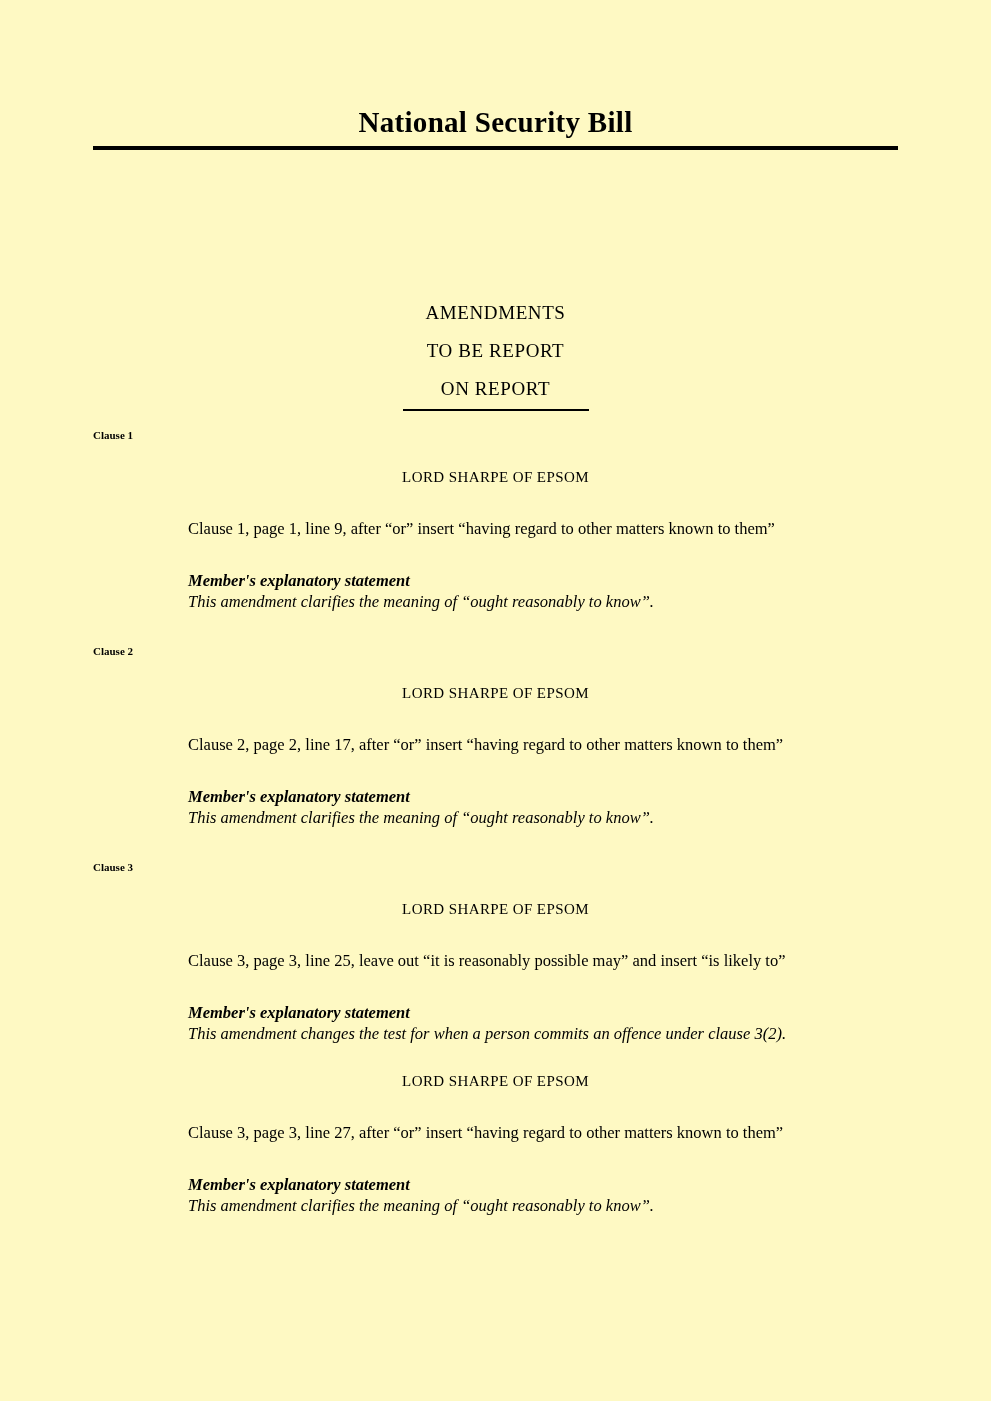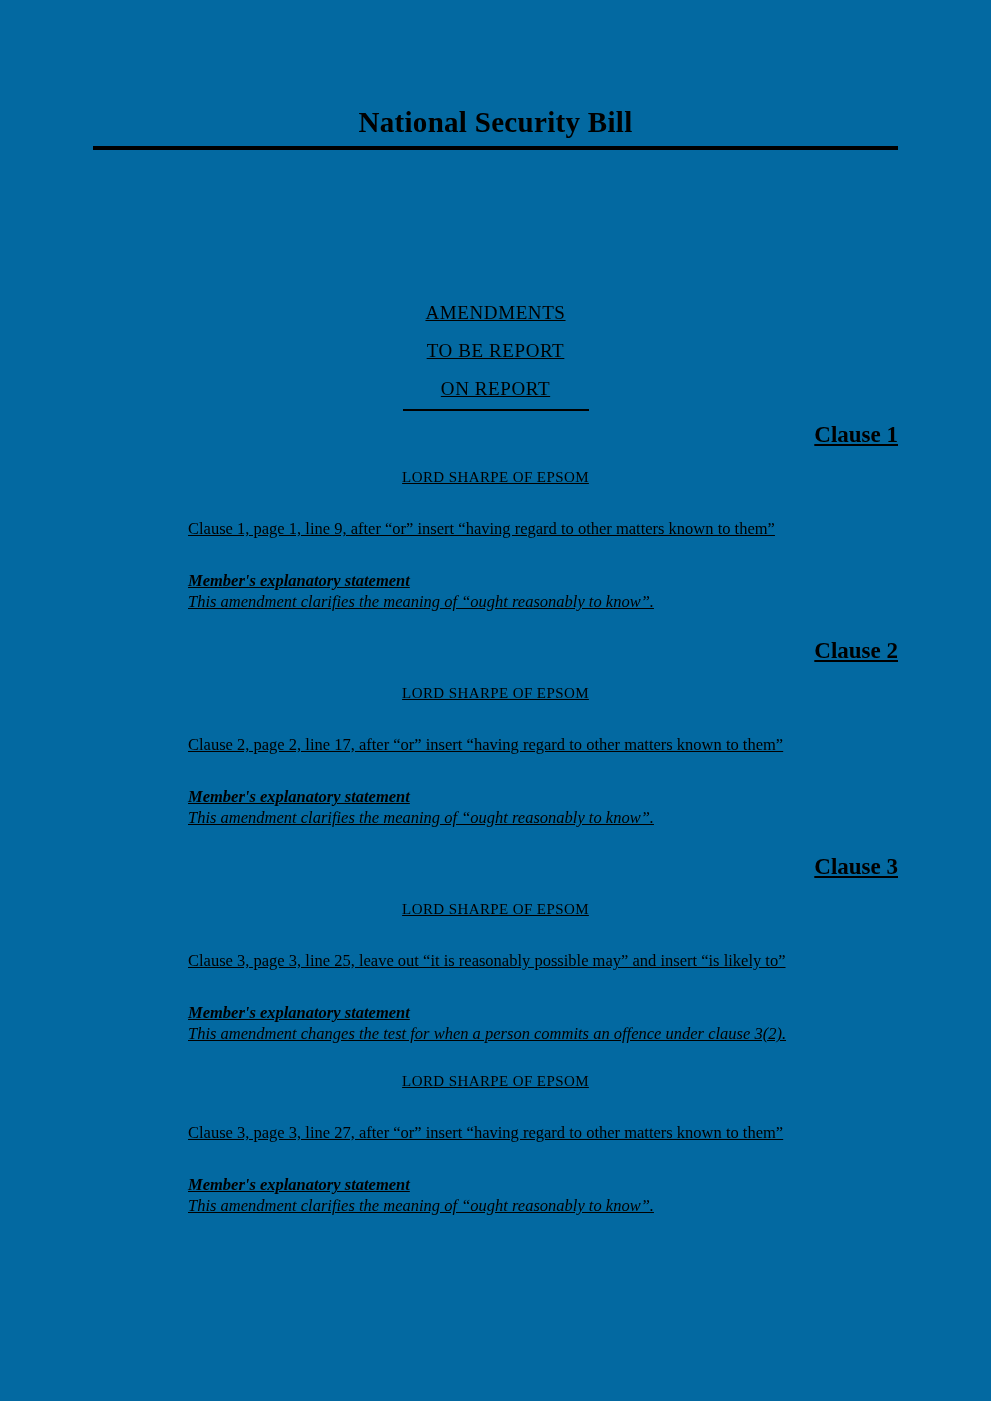--- a/index.html
+++ b/index.html
@@ -1,26 +1,26 @@
 <!DOCTYPE html>
 <html><head>
 <meta charset="utf-8">
 <style>
   * { margin: 0; padding: 0; box-sizing: border-box; }
   html, body { background: #ffffff; }
   .page {
     position: relative;
     width: 991px;
     height: 1401px;
-    background: #0369a1;
+    background: #fef9c3;
     color: #000000;
     font-family: "Liberation Serif", serif;
     overflow: hidden;
   }
-  .content { padding: 0 93px; text-decoration: underline; }
+  .content { padding: 0 93px; }
 
   .title {
     padding-top: 104px;
     text-align: center;
     font-size: 29px;
     font-weight: bold;
     line-height: 36px;
     letter-spacing: 0.3px;
   }
   .double-rule {
@@ -38,22 +38,22 @@
   }
   .heading-block .hline { line-height: 38px; }
   .heading-underline {
     width: 186px;
     margin: 1px auto 0 auto;
     border-bottom: 2px solid #000;
   }
 
   .clause-heading {
     margin-top: 28px;
-    text-align: right;
-    font-size: 23px;
+    text-align: left;
+    font-size: 11px;
     font-weight: bold;
     line-height: 22px;
   }
   .clause-heading.first { margin-top: 13px; }
 
   .sponsor {
     margin-top: 20px;
     text-align: center;
     font-size: 15px;
     line-height: 22px;

